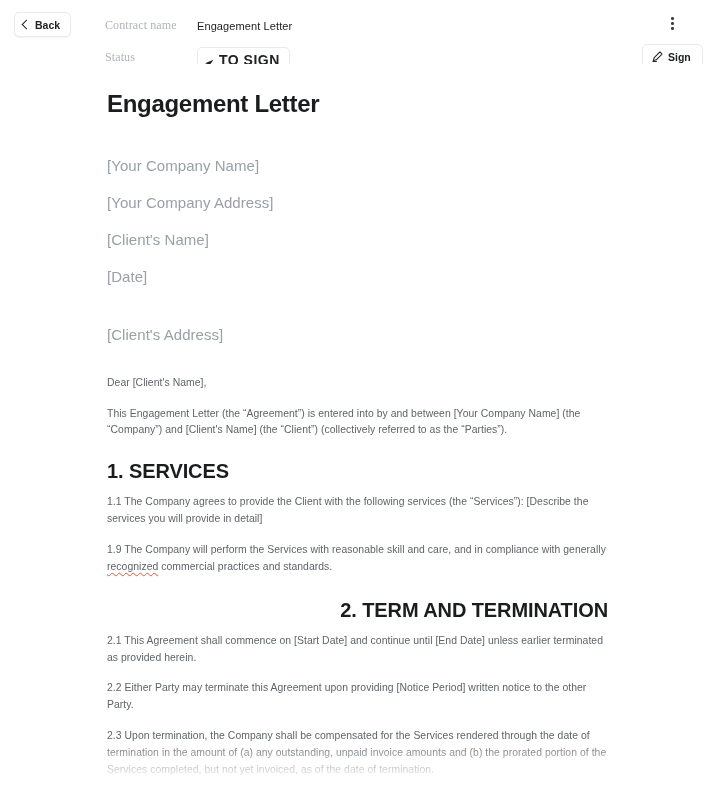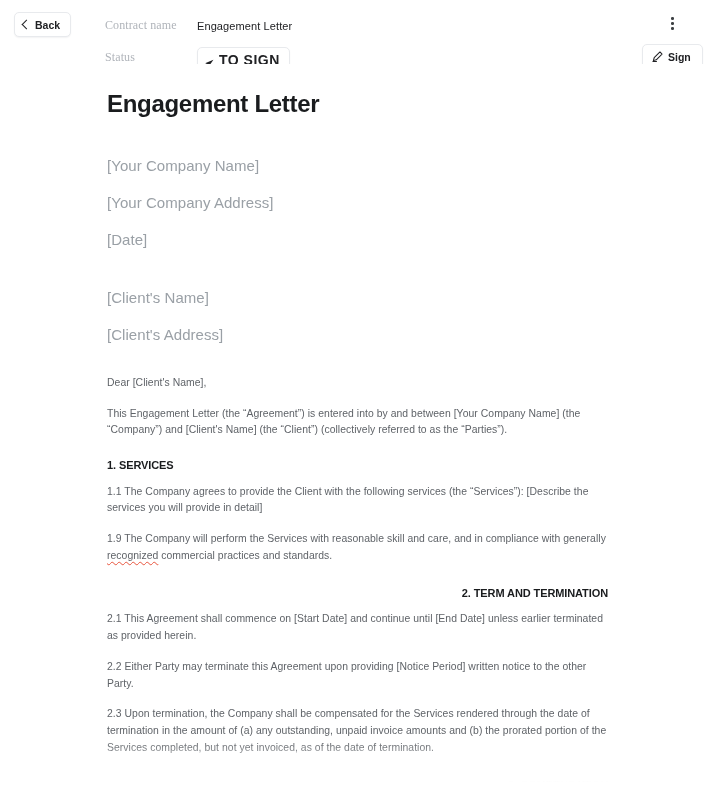--- a/index.html
+++ b/index.html
@@ -183,21 +183,21 @@
   .ph.gap { margin-bottom: 36px; }
   .para {
     font-size: 10.4px;
     line-height: 1.62;
     color: #5f6368;
     margin: 0 0 14px 0;
     letter-spacing: .05px;
   }
   .para.lead { color: #5f6368; margin-bottom: 20px; }
   .sec-h {
-    font-size: 11px;
+    font-size: 20px;
     font-weight: 700;
     color: #1a1c1e;
     letter-spacing: -0.1px;
     margin: 0 0 11px 0;
     line-height: 1.2;
   }
   .sec-h.spaced { margin-top: 22px; text-align: right; }
   .misspell {
     text-decoration: underline wavy #e8553e;
     text-decoration-thickness: 1px;
@@ -266,22 +266,22 @@
   <div class="header-divider"></div>
 </div>
 
 <div class="doc-scroll">
   <div class="doc">
 
     <h1 class="doc-title">Engagement Letter</h1>
 
     <p class="ph">[Your Company Name]</p>
     <p class="ph">[Your Company Address]</p>
+    <p class="ph">[Client's Name]</p>
     <p class="ph gap">[Date]</p>
-    <p class="ph">[Client's Name]</p>
     <p class="ph" style="margin-bottom:28px">[Client's Address]</p>
 
     <p class="para">Dear [Client's Name],</p>
     <p class="para lead">This Engagement Letter (the “Agreement”) is entered into by and between [Your Company Name] (the “Company”) and [Client's Name] (the “Client”) (collectively referred to as the “Parties”).</p>
 
     <h2 class="sec-h">1. SERVICES</h2>
     <p class="para">1.1 The Company agrees to provide the Client with the following services (the “Services”): [Describe the services you will provide in detail]</p>
     <p class="para"><span>1.9 The Company will perform the Services with reasonable skill and care, and in compliance with generally </span><span class="misspell">recognized</span><span> commercial practices and standards.</span></p>
 
     <h2 class="sec-h spaced">2. TERM AND TERMINATION</h2>

